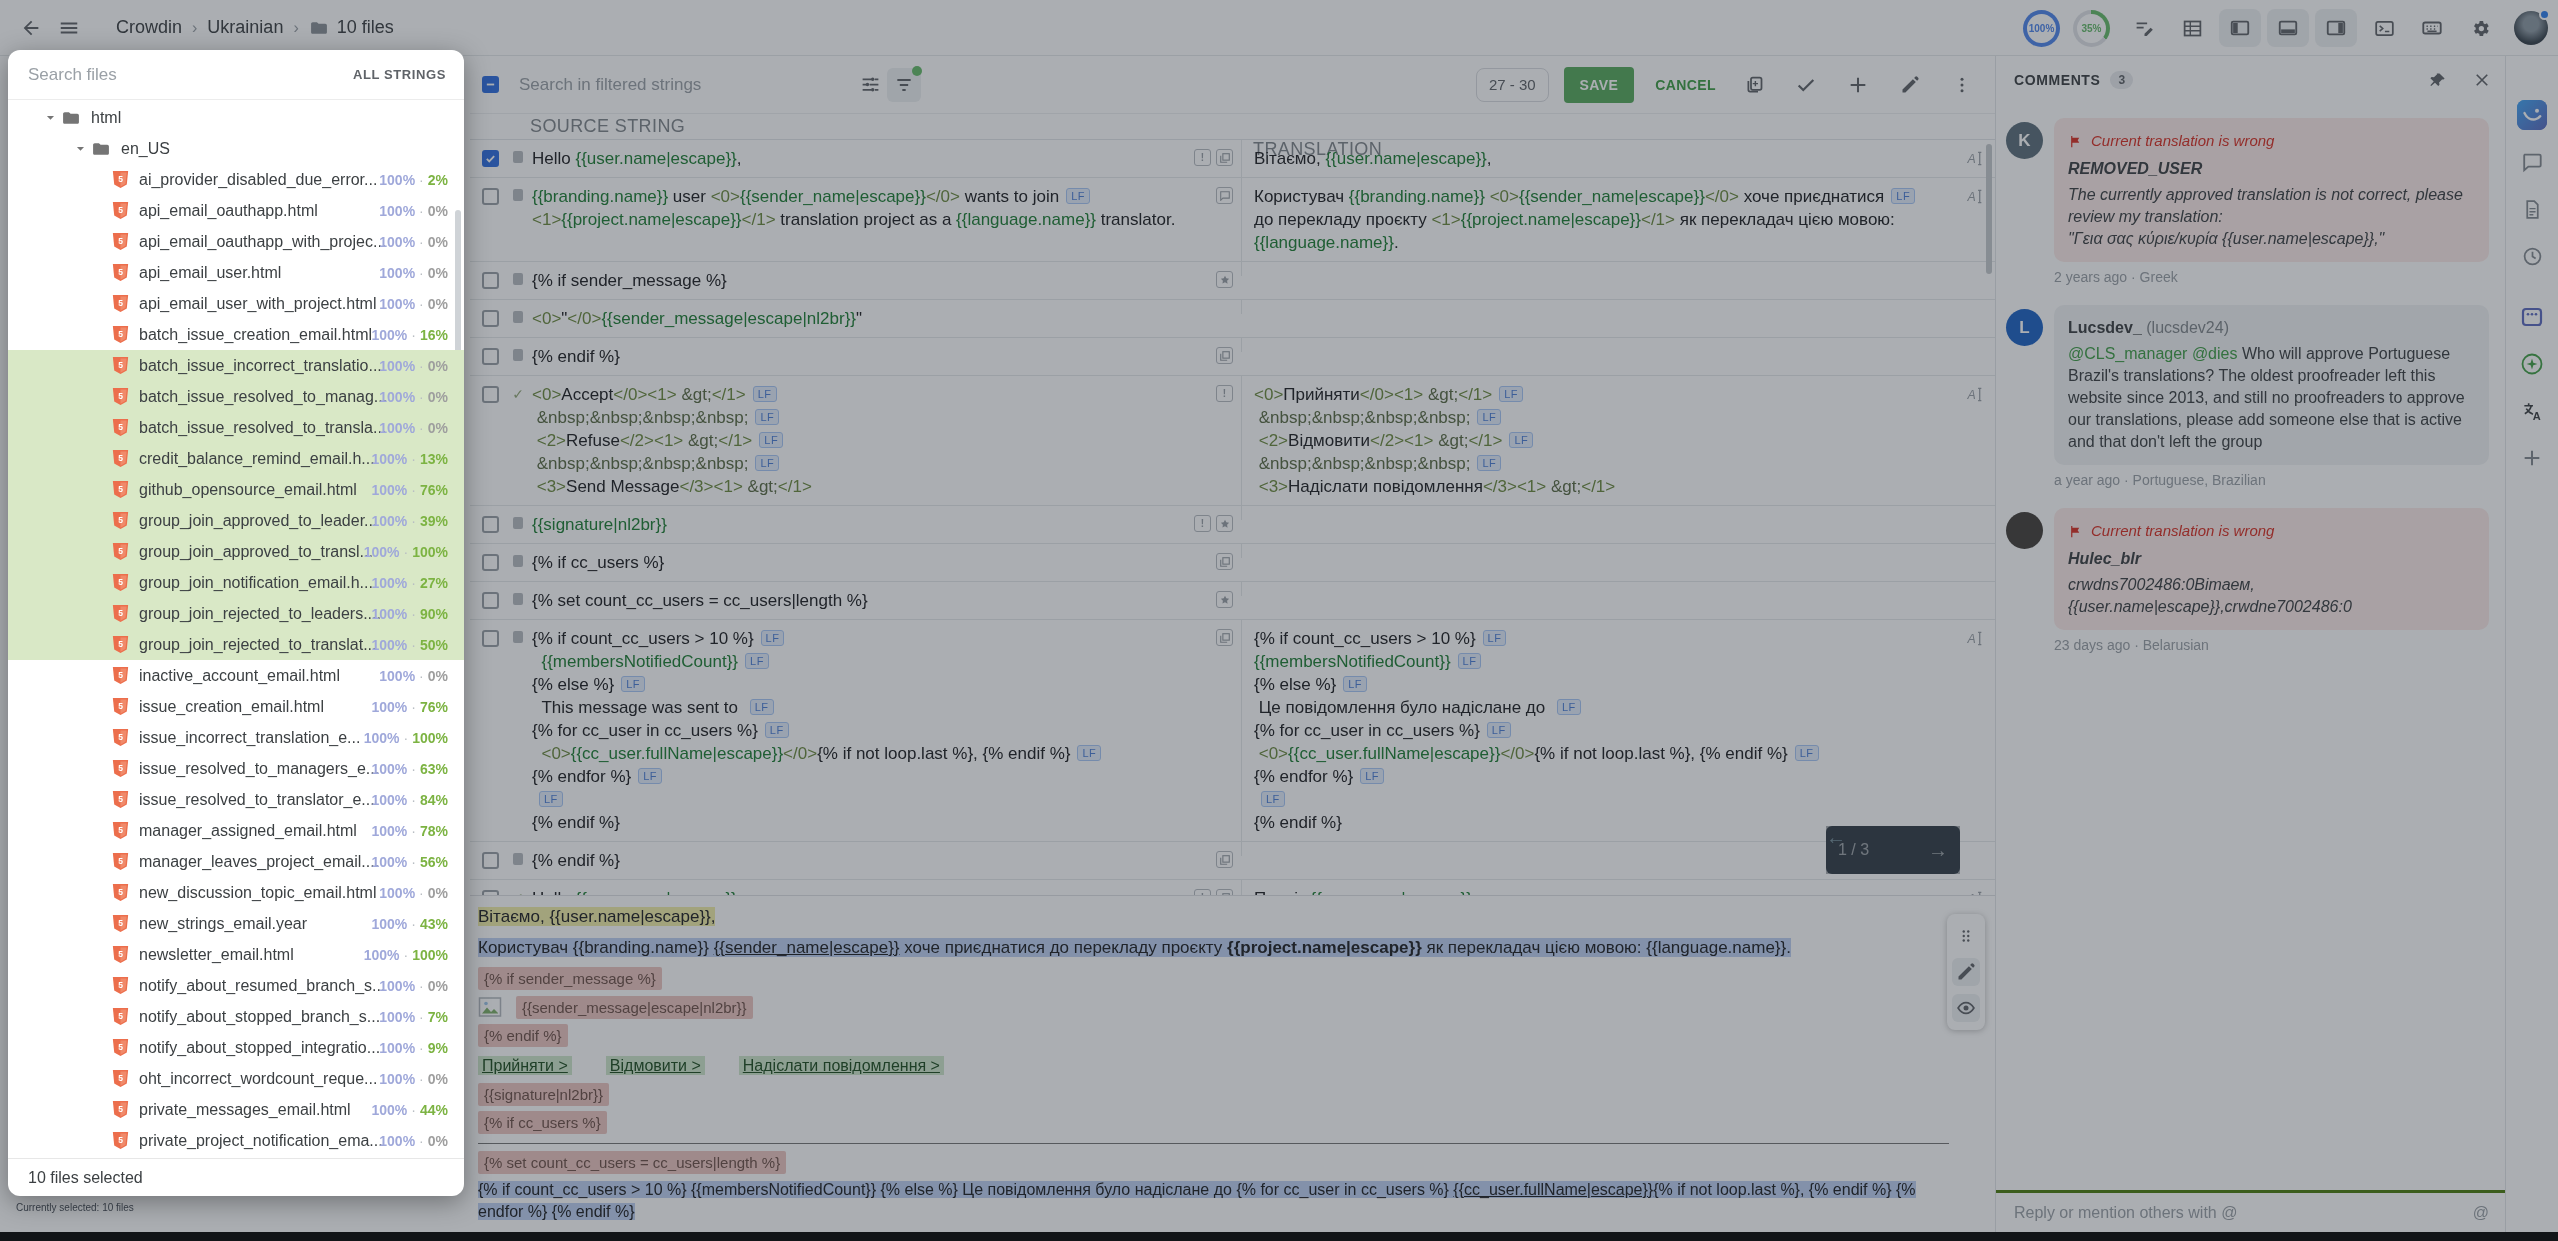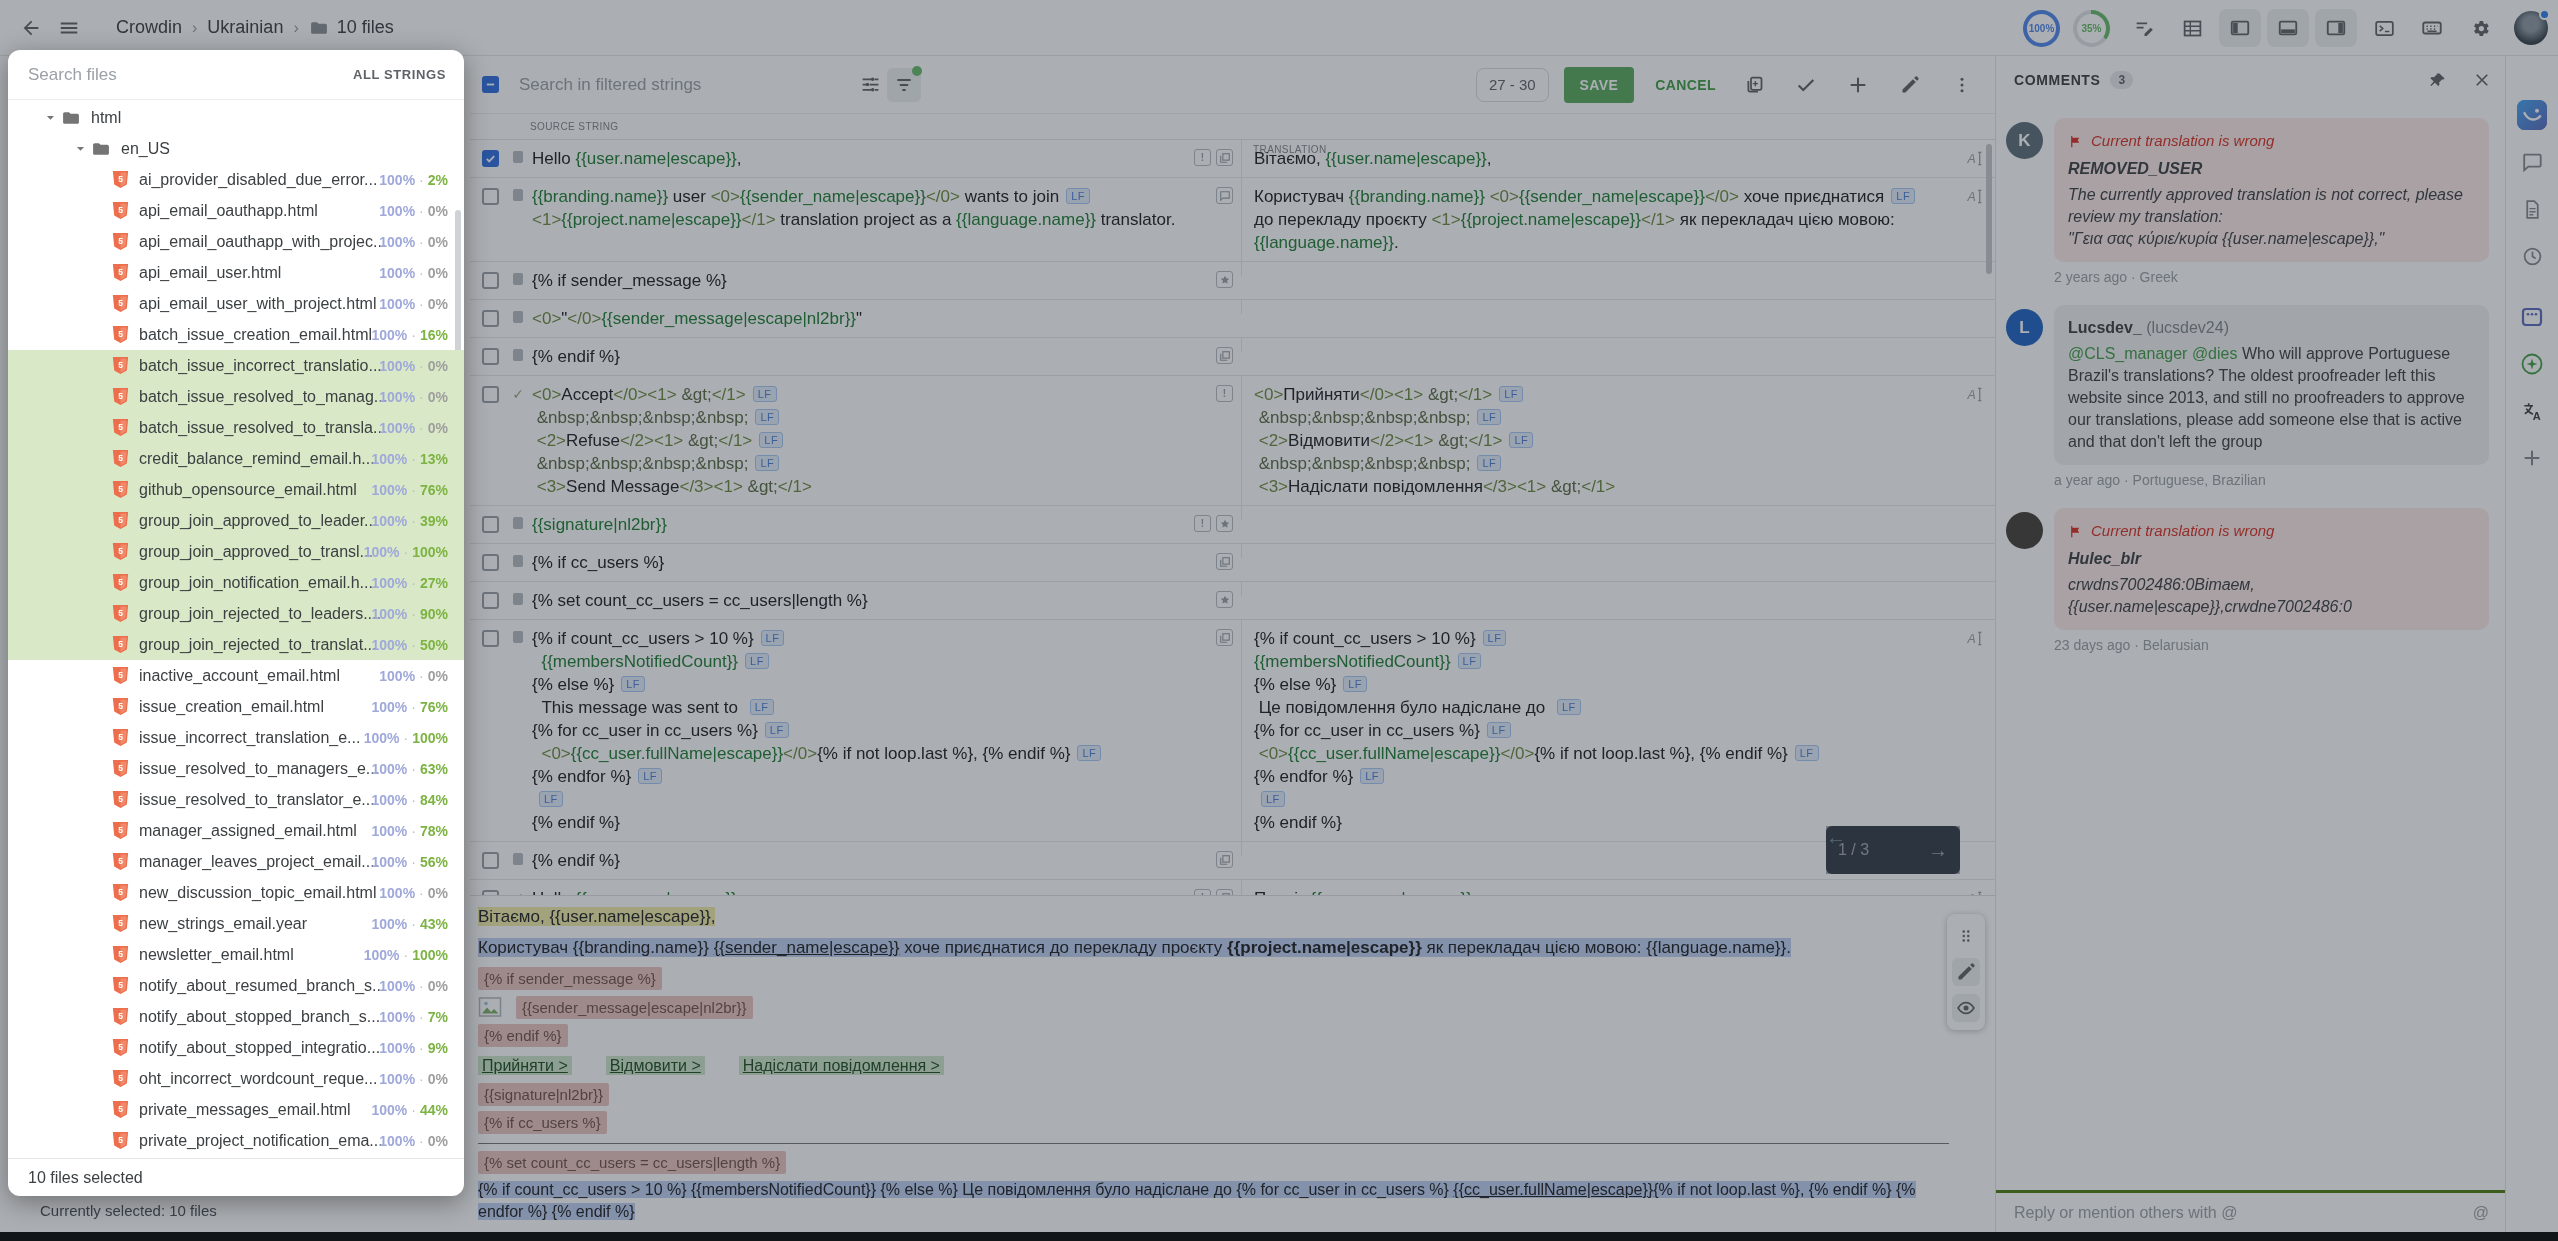--- a/index.html
+++ b/index.html
@@ -41,21 +41,21 @@
   .frow .fic{display:flex;margin-right:10px;color:#757575;}
   .fname{white-space:nowrap;overflow:hidden;max-width:250px;}
   .fpct{position:absolute;right:16px;font-size:14px;white-space:nowrap;}
   .fpct .t{color:#9fa8da;font-weight:bold;font-style:normal;}
   .fpct .dot{color:#b9bec3;font-style:normal;margin:0 4px;}
   .fpct .a{font-weight:bold;font-style:normal;}
   .fpct .a.green{color:#7cb342;} .fpct .a.gray{color:#9e9e9e;}
   .fp-scroll{position:absolute;right:3px;top:110px;width:6px;height:160px;background:#cfd3d7;border-radius:3px;}
   .fp-foot{height:38px;border-top:1px solid #e7e7e7;display:flex;align-items:center;padding:0 20px;
            font-size:16px;color:#3c4043;flex:0 0 auto;}
-  .fp-status{position:absolute;left:16px;top:1202px;font-size:15px;color:#49505a;z-index:10;margin-left:24px;}
+  .fp-status{position:absolute;left:16px;top:1202px;font-size:10px;color:#49505a;z-index:10;}
 
   
   .editor{position:absolute;left:470px;top:56px;width:1525px;height:1176px;background:#fff;}
   .etoolbar{height:58px;display:flex;align-items:center;padding:0 12px;border-bottom:1px solid #edeff1;position:relative;}
   .cb{width:17px;height:17px;border:2px solid #9aa0a6;border-radius:3px;background:#fff;flex:0 0 auto;
       display:flex;align-items:center;justify-content:center;cursor:pointer;}
   .cb.on,.cb.ind{background:#2f6fe0;border-color:#2f6fe0;color:#fff;}
   .cb svg{display:block;}
   .esearch{border:none;outline:none;font-size:17px;font-family:inherit;margin-left:18px;width:240px;color:#3c4043;}
   .esearch::placeholder{color:#9aa0a6;}
@@ -64,21 +64,21 @@
   .tool-ic.bg{background:#eef0f2;}
   .tool-ic .gdot{position:absolute;right:-1px;top:-2px;width:10px;height:10px;border-radius:50%;background:#66bb6a;}
   .etools-right{position:absolute;right:16px;display:flex;align-items:center;gap:15px;}
   .range-box{border:1px solid #dadce0;border-radius:8px;height:34px;display:flex;align-items:center;
              padding:0 12px;font-size:15px;color:#5f6368;}
   .save-btn{background:#57aa5c;color:#fff;font-weight:bold;font-size:14px;letter-spacing:.4px;border:none;
             border-radius:4px;height:36px;padding:0 16px;cursor:pointer;font-family:inherit;}
   .cancel-btn{background:none;border:none;color:#3f9d46;font-weight:bold;font-size:14px;letter-spacing:.4px;
               cursor:pointer;font-family:inherit;}
   .ehead{height:26px;display:flex;align-items:center;border-bottom:1px solid #e3e5e8;position:relative;
-         font-size:10px;color:#80868b;letter-spacing:.4px;}
+         font-size:18px;color:#80868b;letter-spacing:.4px;}
   .ehead .h-src{position:absolute;left:60px;} .ehead .h-tr{position:absolute;left:783px;margin-top:45px;}
   .erows{height:755px;overflow:hidden;position:relative;}
   .erow{display:flex;border-bottom:1px solid #e6e8ea;align-items:flex-start;}
   .cbw{width:36px;padding:10px 0 0 12px;flex:0 0 auto;}
   .stw{width:24px;padding-top:11px;flex:0 0 auto;display:flex;justify-content:center;}
   .pinsq{width:10px;height:12px;background:#b7bcc1;border-radius:2px;}
   .okchk{color:#93a878;font-size:14px;line-height:14px;}
   .csrc{flex:1;padding:7px 4px 7px 2px;min-width:0;}
   .cic{width:58px;flex:0 0 auto;display:flex;gap:5px;justify-content:flex-end;padding:9px 8px 0 0;color:#9aa0a6;}
   .ctr{width:712px;flex:0 0 auto;border-left:1px solid #e6e8ea;padding:7px 8px 7px 12px;min-height:100%;}

